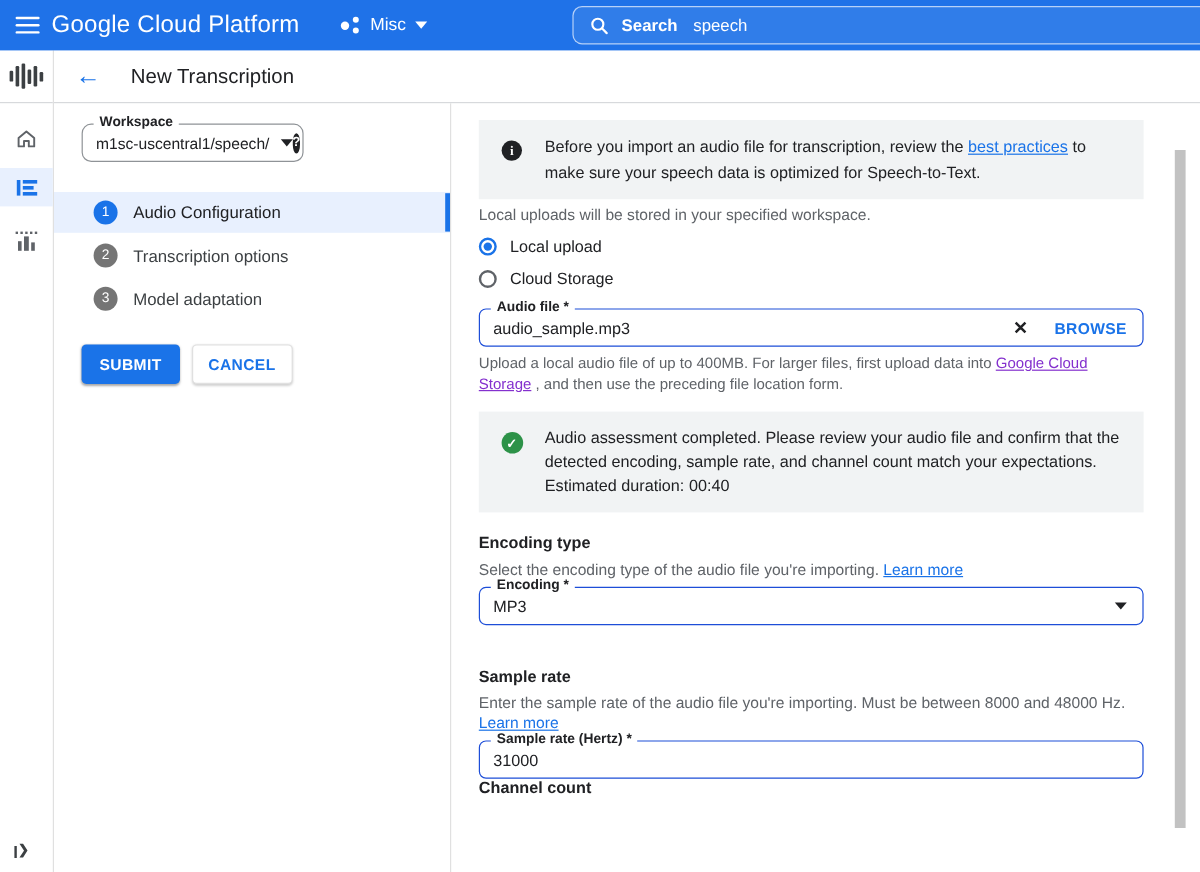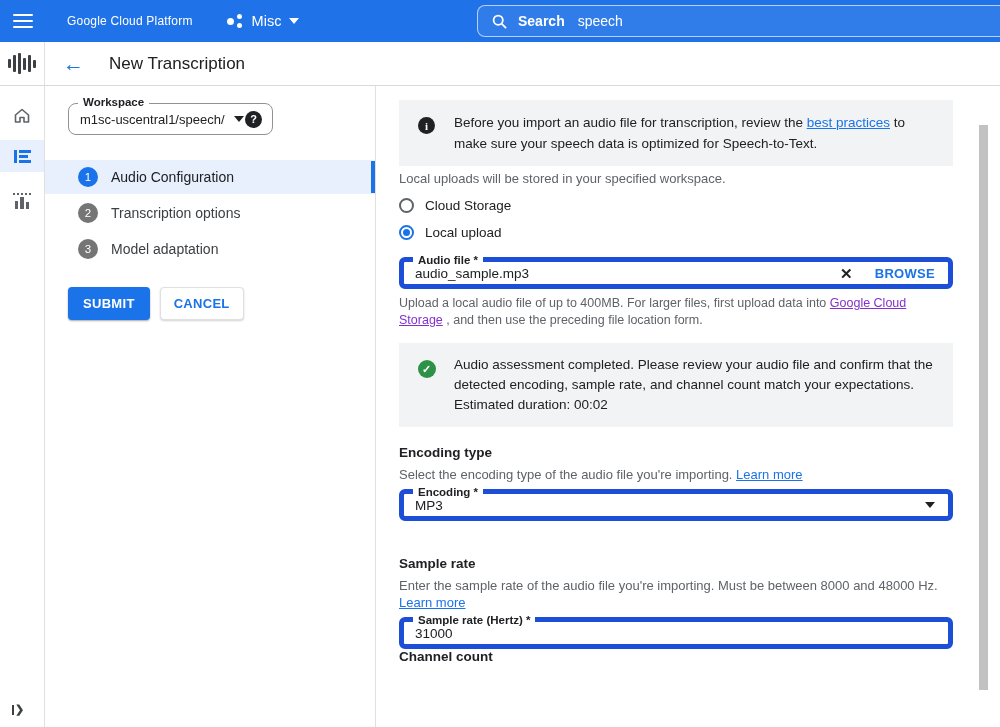--- a/index.html
+++ b/index.html
@@ -8,21 +8,21 @@
     font-family:"Liberation Sans", sans-serif;
     position:relative; width:1000px; height:727px; overflow:hidden;
     background:#fff; color:#202124;
   }
   
   .appbar { position:absolute; top:0; left:0; width:1000px; height:42px;
     background:#1f72e8; display:flex; align-items:center; z-index:30; }
   .hamburger { width:20px; height:14px; margin-left:13px; display:flex; flex-direction:column;
     justify-content:space-between; cursor:pointer; }
   .hamburger span { display:block; height:2px; background:#fff; border-radius:1px; }
-  .product-name { color:#fff; font-size:12px; margin-left:34px; letter-spacing:.2px; white-space:nowrap; }
+  .product-name { color:#fff; font-size:20px; margin-left:10px; letter-spacing:.2px; white-space:nowrap; }
   .proj-switch { display:flex; align-items:center; margin-left:34px; cursor:pointer; }
   .proj-dots { position:relative; width:16px; height:16px; }
   .proj-dots i { position:absolute; background:#fff; border-radius:50%; }
   .proj-dots i:nth-child(1){ width:7px; height:7px; left:0; top:5px; }
   .proj-dots i:nth-child(2){ width:5px; height:5px; right:1px; top:1px; }
   .proj-dots i:nth-child(3){ width:5px; height:5px; right:1px; bottom:1px; }
   .proj-label { color:#fff; font-size:14.5px; margin:0 8px 0 9px; }
   .caret-down-white { width:0; height:0; border-left:5px solid transparent; border-right:5px solid transparent;
     border-top:6px solid #fff; }
   .searchbox { position:absolute; left:477px; top:5px; width:545px; height:32px;
@@ -54,21 +54,21 @@
   .chart-icon .dots { display:flex; gap:2px; margin-bottom:2px; }
   .chart-icon .dots i { width:2px; height:2px; background:#5f6368; }
   .chart-icon .bars { display:flex; align-items:flex-end; gap:2px; }
   .chart-icon .bars i { width:3.5px; background:#5f6368; }
   .rail-expand { position:absolute; bottom:12px; left:12px; display:flex; align-items:center; gap:1px;
     cursor:pointer; color:#3c4043; }
   .rail-expand .bar { width:2px; height:10px; background:#3c4043; }
   .rail-expand .chev { font-size:11px; font-weight:700; line-height:1; }
   
   .panel { position:absolute; top:86px; left:45px; width:330px; bottom:0; background:#fff; z-index:10; }
-  .ws-field { position:relative; margin:17px 0 16px 23px; width:205px; height:32px;
+  .ws-field { position:relative; margin:17px 0 16px 23px; width:185px; height:32px;
     border:1px solid #8f9397; border-radius:8px; display:flex; align-items:center; cursor:pointer; background:#fff; }
   .notch-label { position:absolute; top:-8px; left:9px; background:#fff; padding:0 5px;
     font-size:11.5px; font-weight:700; color:#202124; white-space:nowrap; }
   .ws-value { font-size:13px; color:#202124; margin-left:11px; white-space:nowrap; }
   .caret-down-dark { width:0; height:0; border-left:5px solid transparent; border-right:5px solid transparent;
     border-top:6px solid #202124; margin-left:9px; }
   .help-circle { margin-left:auto; margin-right:10px; width:17px; height:17px; border-radius:50%;
     background:#202124; color:#fff; font-size:11px; font-weight:700; display:flex; align-items:center;
     justify-content:center; cursor:pointer; }
   .steps { margin-top:25px; }
@@ -104,21 +104,21 @@
   a.lnk { color:#1a73e8; text-decoration:underline; cursor:pointer; }
   a.lnk-visited { color:#8430ce; text-decoration:underline; cursor:pointer; }
   .sec-title { font-size:13.5px; font-weight:700; color:#202124; }
   .sec-desc { font-size:13px; color:#5f6368; line-height:17px; }
   .mt18{margin-top:18px;} .mt4{margin-top:4px;} .mt6{margin-top:6px;} .mt14{margin-top:14px;} .mt16{margin-top:16px;} .mt20{margin-top:35px;} .mt22{}
   .radio-row { display:flex; align-items:center; margin-top:9px; cursor:pointer; height:18px; }
   .radio { width:15px; height:15px; border-radius:50%; border:2px solid #5f6368; margin-right:11px; flex:0 0 15px; }
   .radio.checked { border-color:#1a73e8; display:flex; align-items:center; justify-content:center; }
   .radio.checked::after { content:""; width:7px; height:7px; border-radius:50%; background:#1a73e8; }
   .radio-label { font-size:13.5px; color:#202124; }
-  .field { position:relative; width:554px; height:32px; border:5px solid #1d4ed8; border-radius:6px;
+  .field { position:relative; width:554px; height:32px; border:1px solid #1d4ed8; border-radius:6px;
     display:flex; align-items:center; background:#fff; }
   .field .value { font-size:13.5px; color:#202124; margin-left:11px; }
   .clear-x { margin-left:auto; font-size:15px; font-weight:700; color:#202124; cursor:pointer; line-height:1; }
   .browse { color:#1a73e8; font-size:13px; font-weight:700; letter-spacing:.3px; margin:0 13px 0 22px; cursor:pointer; }
   .helper { font-size:12.5px; color:#5f6368; line-height:17px; width:530px; }
   .select-caret { margin-left:auto; margin-right:13px; width:0; height:0;
     border-left:5px solid transparent; border-right:5px solid transparent; border-top:6px solid #202124; }
   
   .scrollbar-thumb { position:absolute; top:125px; right:12px; width:9px; height:565px;
     background:#c2c2c2; z-index:40; cursor:grab; }
@@ -240,43 +240,43 @@
           <span class="info-circle">i</span>
         </div>
       <div class="text">
         <span>Before you import an audio file for transcription, review the </span><a class="lnk">best practices</a><span> to make sure your speech data is optimized for Speech-to-Text.</span>
       </div>
     </div>
 
     <div class="sec-desc mt4">Local uploads will be stored in your specified workspace.</div>
 
     <div class="radio-row">
+      <span class="radio checked"></span>
+      <span class="radio-label">Local upload</span>
+    </div>
+    <div class="radio-row">
       <span class="radio"></span>
       <span class="radio-label">Cloud Storage</span>
-    </div>
-    <div class="radio-row">
-      <span class="radio checked"></span>
-      <span class="radio-label">Local upload</span>
     </div>
 
     <div class="field mt16">
       <span class="notch-label">Audio file *</span>
       <span class="value">audio_sample.mp3</span>
       <span class="clear-x">✕</span>
       <span class="browse">BROWSE</span>
     </div>
     <div class="helper mt6">
       <span>Upload a local audio file of up to 400MB. For larger files, first upload data into </span><a class="lnk-visited">Google Cloud Storage</a><span> , and then use the preceding file location form.</span>
     </div>
 
     <div class="banner mt14">
       <div class="icon-col">
           <span class="check-circle">✓</span>
         </div>
-      <div class="text" style="line-height:20px">Audio assessment completed. Please review your audio file and confirm that the detected encoding, sample rate, and channel count match your expectations. Estimated duration: 00:02</div>
+      <div class="text" style="line-height:20px">Audio assessment completed. Please review your audio file and confirm that the detected encoding, sample rate, and channel count match your expectations. Estimated duration: 00:40</div>
     </div>
 
     <div class="sec-title mt18">Encoding type</div>
     <div class="sec-desc mt6">
       <span>Select the encoding type of the audio file you're importing. </span><a class="lnk">Learn more</a>
     </div>
     <div class="field mt6">
       <span class="notch-label">Encoding *</span>
       <span class="value">MP3</span>
       <span class="select-caret"></span>

